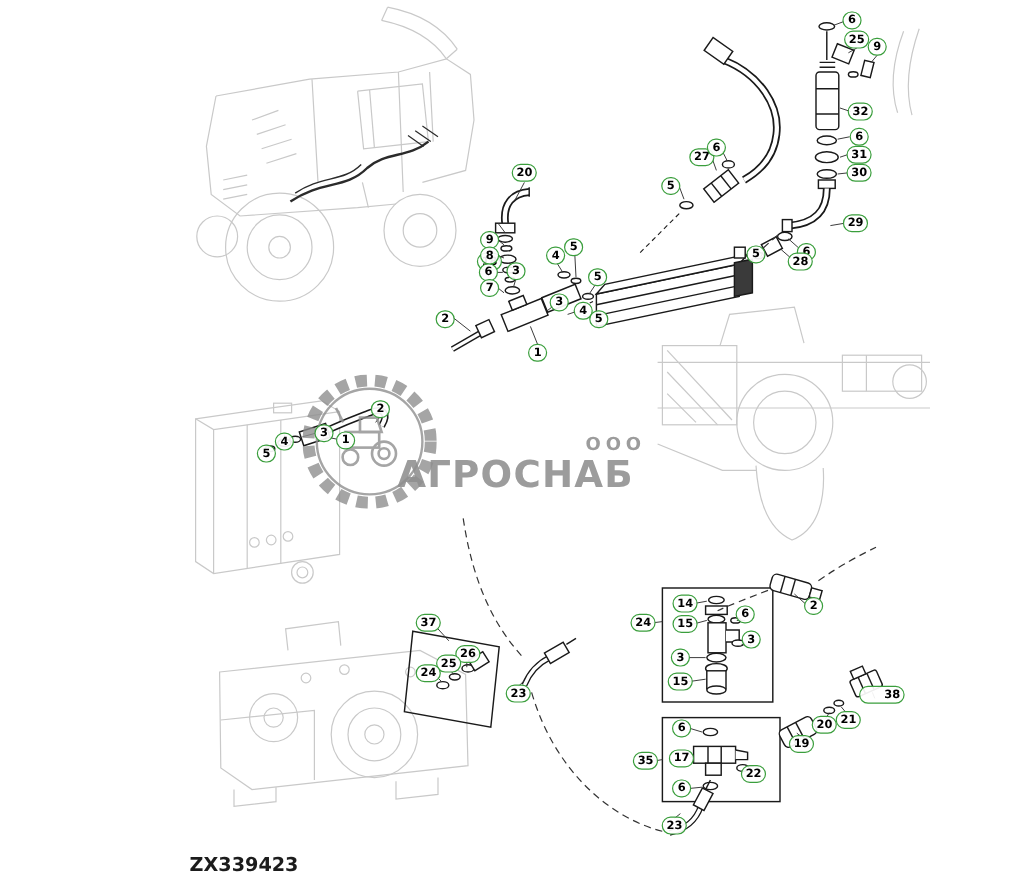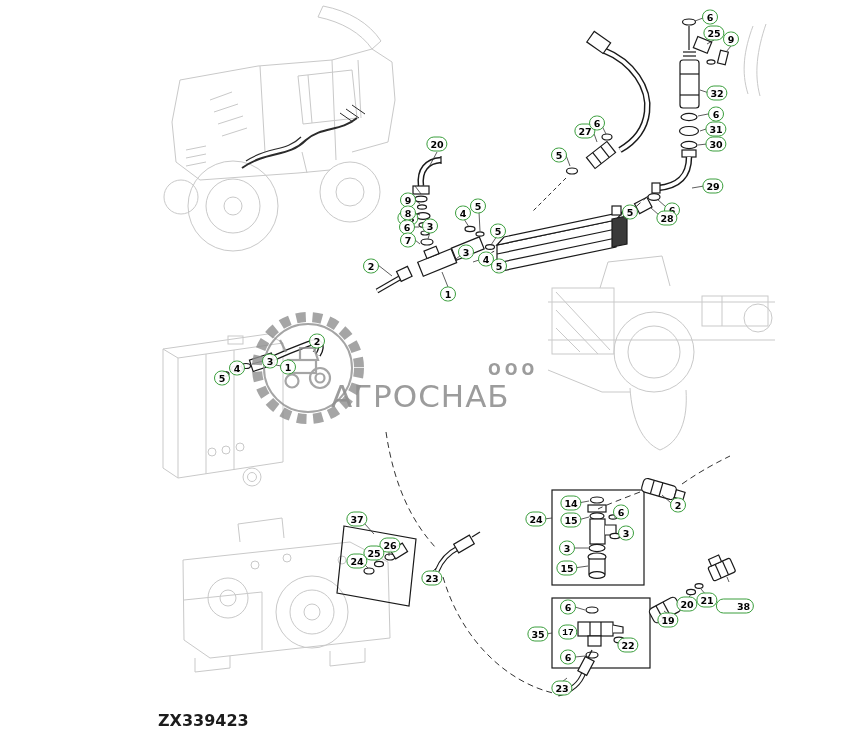--- a/index.html
+++ b/index.html
@@ -19,21 +19,21 @@
     z-index:30;
   }
   .gear { position:absolute; left:252px; top:312px; opacity:0.8; z-index:20; }
   .wm-prefix {
     position:absolute; left:472px; top:361px; z-index:20;
     font-weight:bold; font-size:15px; letter-spacing:4px;
     color:var(--wm); opacity:0.88;margin-left:16px;
   }
   .wm-name {
     position:absolute; left:331px; top:378px; z-index:20;
-    font-weight:normal; font-size:31px; letter-spacing:1px;
+    font-weight:bold; font-size:31px; letter-spacing:1px;
     color:var(--wm); opacity:0.88; white-space:nowrap;
   }
   .code {
     position:absolute; left:158px; top:711px; z-index:25;
     font-size:16px; font-weight:bold; color:#1c1c1c;
   }
   #callout-layer { position:absolute; inset:0; z-index:30; }
 </style>
 </head>
 <body>
@@ -413,23 +413,23 @@
       <div class="callout" style="left: 536px; top: 519px;">24</div>
       <div class="callout" style="left: 571px; top: 503px;">14</div>
       <div class="callout" style="left: 571px; top: 520px;">15</div>
       <div class="callout" style="left: 567px; top: 548px;">3</div>
       <div class="callout" style="left: 567px; top: 568px;">15</div>
       <div class="callout" style="left: 621px; top: 512px;">6</div>
       <div class="callout" style="left: 626px; top: 533px;">3</div>
       <div class="callout" style="left: 678px; top: 505px;">2</div>
       <div class="callout" style="left: 538px; top: 634px;">35</div>
       <div class="callout" style="left: 568px; top: 607px;">6</div>
-      <div class="callout" style="left: 568px; top: 632px; font-family: Liberation Mono, monospace;">17</div>
+      <div class="callout" style="left: 568px; top: 632px;">17</div>
       <div class="callout" style="left: 568px; top: 657px;">6</div>
       <div class="callout" style="left: 628px; top: 645px;">22</div>
       <div class="callout" style="left: 668px; top: 620px;">19</div>
       <div class="callout" style="left: 687px; top: 604px;">20</div>
       <div class="callout" style="left: 707px; top: 600px;">21</div>
-      <div class="callout" style="left: 735px; top: 606px; padding-left: 20px;">38</div>
+      <div class="callout" style="left: 735px; top: 579px; padding-left: 20px;">38</div>
       <div class="callout" style="left: 562px; top: 688px;">23</div>
     </div>
 
 </div>
 
 </body></html>

